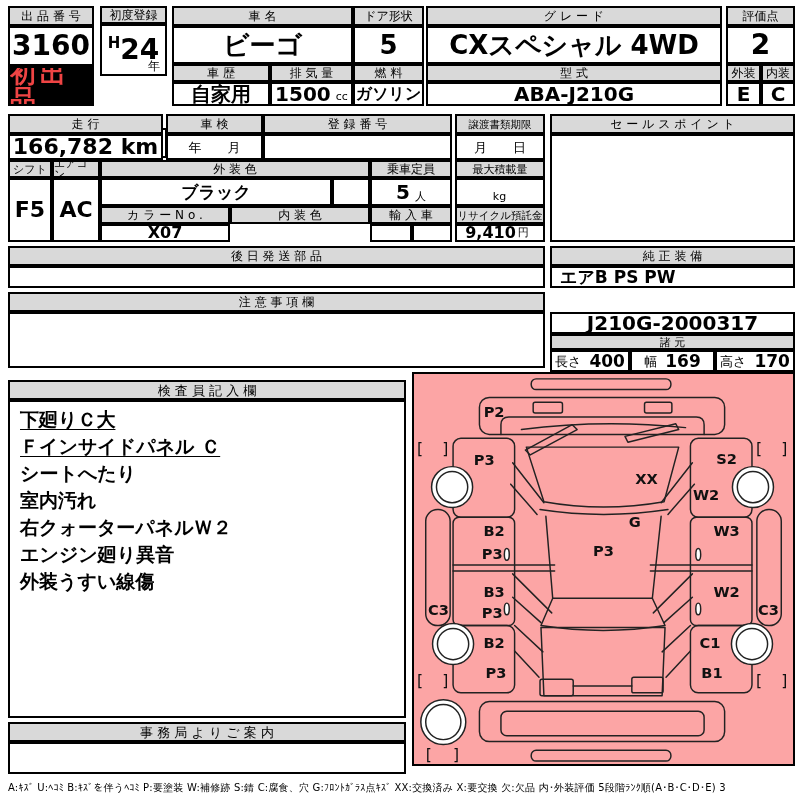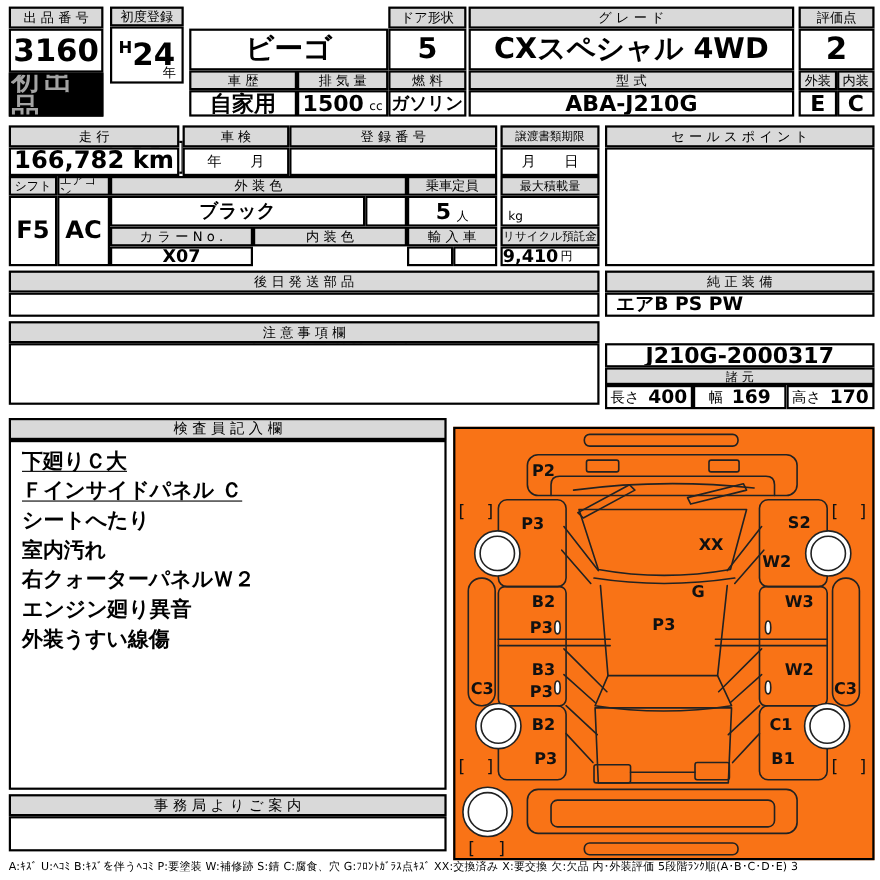--- a/index.html
+++ b/index.html
@@ -3,44 +3,44 @@
 <meta charset="utf-8">
 <style>
   html,body{margin:0;padding:0;background:#fff;}
   #sheet{position:relative;width:800px;height:800px;background:#fff;
          font-family:"DejaVu Sans",sans-serif;color:#000;}
   .c{position:absolute;box-sizing:border-box;border:2px solid #000;background:#fff;
      display:flex;align-items:center;justify-content:center;overflow:hidden;
      font-weight:600;font-size:16px;line-height:1;}
   .h{background:#d9d9d9;font-weight:400;font-size:12px;}
   .h11{font-size:10.5px;}
-  .badge{background:#000;color:#a3a3a3;font-weight:700;font-size:26px;letter-spacing:4px;}
+  .badge{background:#000;color:#ef4444;font-weight:700;font-size:26px;letter-spacing:4px;}
   .big{font-size:28px;}
   .val26{font-size:26px;}
   .val22{font-size:22px;}
   .val20{font-size:20px;}
   .val17{font-size:17px;}
   .val16{font-size:16px;}
   .val13{font-size:13px;font-weight:400;}
   .left{justify-content:flex-start;padding-left:8px;}
-  .right{justify-content:flex-start;padding-right:6px;}
+  .right{justify-content:center;padding-right:6px;}
   .unit{font-size:11px;font-weight:400;margin-left:5px;align-self:flex-end;padding-bottom:2px;}
   .rel{position:relative;}
   .corner-unit{position:absolute;right:5px;bottom:2px;font-size:12px;font-weight:400;}
   .era{font-size:15px;align-self:flex-start;margin-top:10px;}
   .eranum{font-size:28px;}
   #inspector-body{position:absolute;box-sizing:border-box;border:2px solid #000;background:#fff;
      left:8px;top:400px;width:398px;height:318px;padding:4px 10px;
      display:block;font-size:19px;font-weight:600;}
   .note{line-height:27px;white-space:pre;}
   .ul{text-decoration:underline;text-underline-offset:3px;}
   #legend{position:absolute;left:8px;top:781px;width:787px;font-size:10px;font-weight:400;
      white-space:nowrap;letter-spacing:0.2px;}
-  #diagram-box{position:absolute;left:412px;top:388px;width:383px;height:394px;
-     box-sizing:border-box;border:2px solid #000;background:#f97316;}
+  #diagram-box{position:absolute;left:412px;top:372px;width:383px;height:394px;
+     box-sizing:border-box;border:2px solid #000;background:#fca5a5;}
   #diagram-svg{width:100%;height:100%;display:block;}
   .dlabel{font-family:"DejaVu Sans",sans-serif;font-size:15px;font-weight:600;fill:#111;text-anchor:middle;}
   .dbracket{font-family:"DejaVu Sans",sans-serif;font-size:16px;font-weight:400;fill:#111;}
 </style>
 </head>
 <body>
 
 <div id="sheet">
 
   <div class="c h" style="left:8px;top:6px;width:86px;height:20px;">出 品 番 号</div>
@@ -51,20 +51,21 @@
   <div class="c rel" style="left:100px;top:24px;width:67px;height:52px;">
     <span class="era">H</span>
       <span class="eranum">24</span>
     <span class="corner-unit">年</span>
   </div>
   <div class="c rel val22" style="left:100px;top:76px;width:67px;height:30px;">
     <span>10</span>
     <span class="corner-unit">月</span>
   </div>
 
+  <div class="c h" style="left:172px;top:6px;width:181px;height:20px;">車  名</div>
   <div class="c h" style="left:353px;top:6px;width:71px;height:20px;">ドア形状</div>
   <div class="c val26" style="left:172px;top:26px;width:181px;height:38px;">ビーゴ</div>
   <div class="c val26" style="left:353px;top:26px;width:71px;height:38px;">5</div>
   <div class="c h" style="left:172px;top:64px;width:98px;height:18px;">車 歴</div>
   <div class="c h" style="left:270px;top:64px;width:83px;height:18px;">排 気 量</div>
   <div class="c h" style="left:353px;top:64px;width:71px;height:18px;">燃 料</div>
   <div class="c val20" style="left:172px;top:82px;width:98px;height:24px;">自家用</div>
   <div class="c val20" style="left:270px;top:82px;width:83px;height:24px;">
     <span>1500</span>
     <span class="unit">cc</span>

